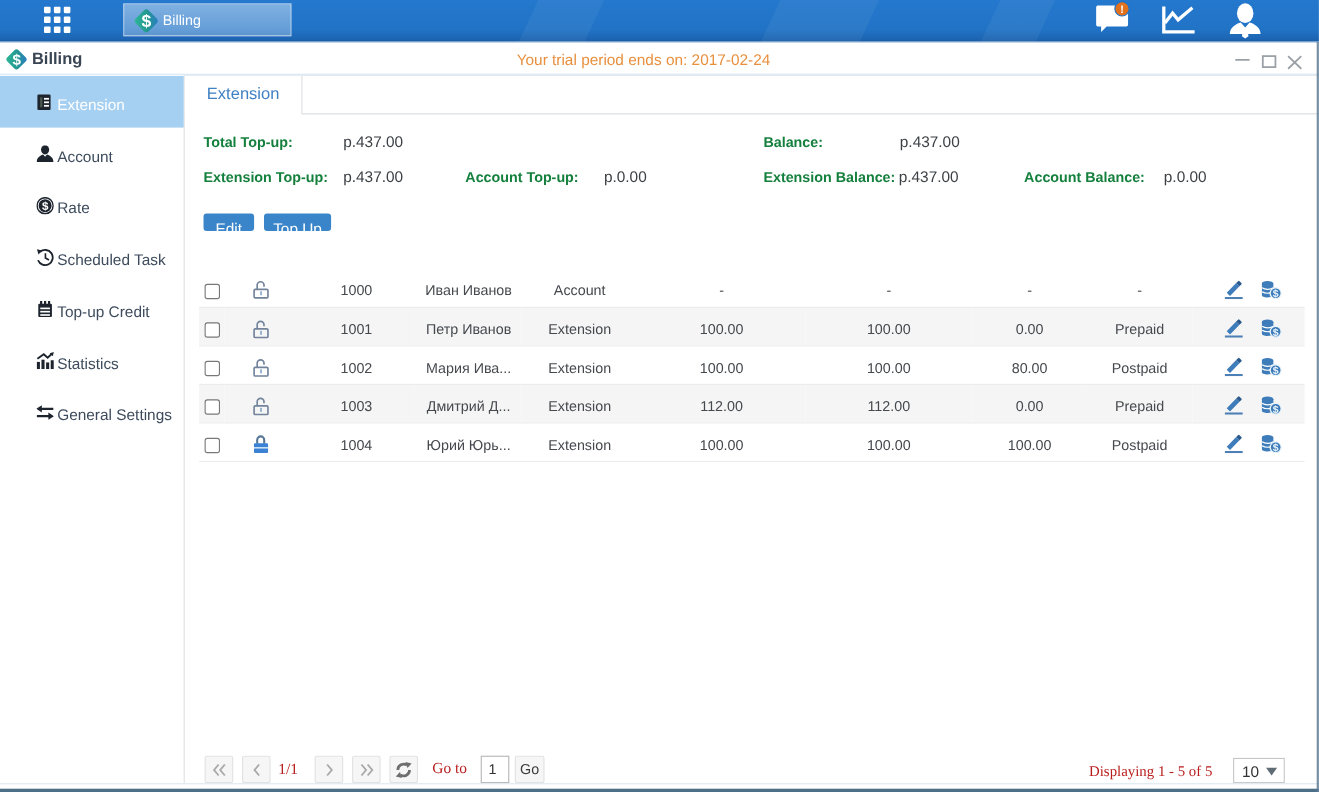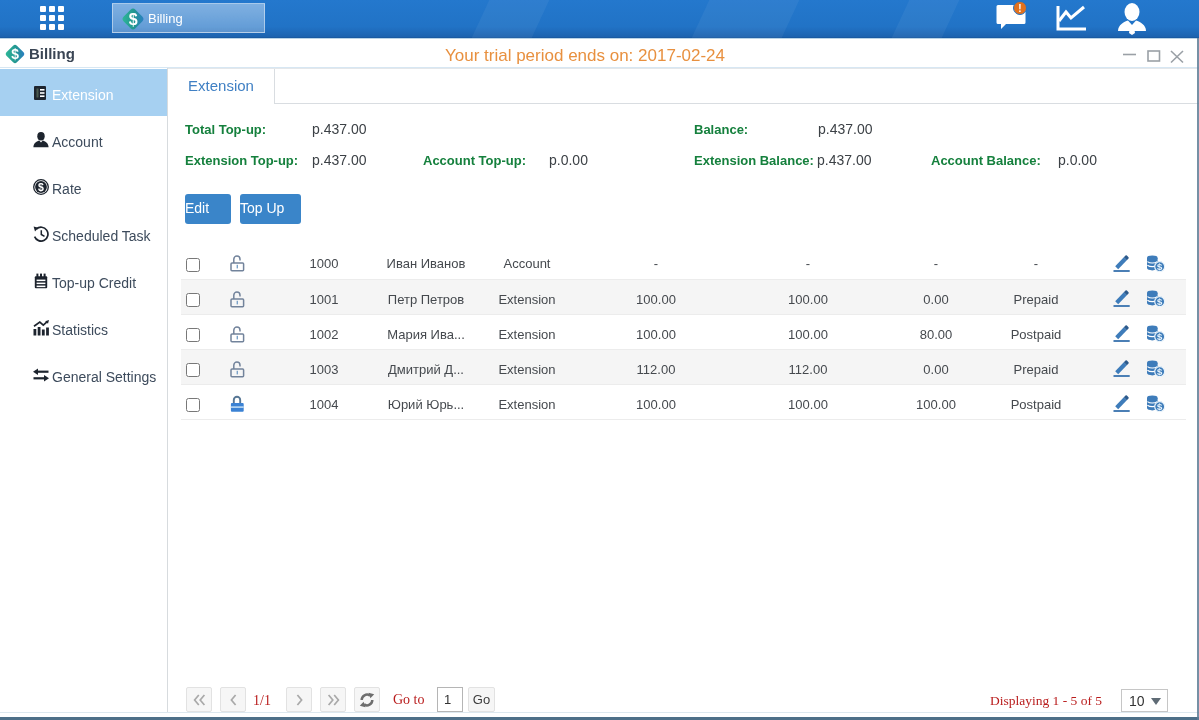--- a/index.html
+++ b/index.html
@@ -12,39 +12,39 @@
 .gridicon { position:absolute; left:40px; top:6px; }
 .apptab { position:absolute; left:112px; top:3px; width:153px; height:30px;
   background:linear-gradient(180deg,rgba(255,255,255,.42),rgba(255,255,255,.28)); border:1px solid rgba(255,255,255,.45); }
 .apptab .txt { position:absolute; left:35px; top:7px; color:#fff; font-size:13px; }
 .apptab svg { position:absolute; left:7px; top:2px; }
 .ticon { position:absolute; top:0; }
 
 .titlebar { position:absolute; left:0; top:38px; width:1199px; height:30px; background:#fff; border-top:1px solid #b9d3e6; }
 .titlebar .bigicon { position:absolute; left:5px; top:5px; }
 .titlebar .name { position:absolute; left:29px; top:6px; font-size:15px; font-weight:bold; color:#3a4554; }
-.trial { position:absolute; left:585px; top:7px; transform:translateX(-50%); font-size:17px; color:#e8903f; white-space:nowrap; }
+.trial { position:absolute; left:585px; top:7px; transform:translateX(-50%); font-size:14px; color:#e8903f; white-space:nowrap; }
 .winctl { position:absolute; right:10px; top:0; height:30px; }
 .subline { position:absolute; left:0; top:67px; width:1199px; height:1px; background:#d7e7f3; z-index:5; }
 
 .sidebar { position:absolute; left:0; top:68px; width:168px; height:644px; background:#fff; border-right:1px solid #d7dbde; }
 .mitem { position:relative; height:47px; color:#3d4b5c; font-size:14px; }
 .mitem .ic { position:absolute; left:33px; top:16px; width:16px; height:16px; }
 .mitem .lb { position:absolute; left:52px; top:18px; white-space:nowrap; }
 .mitem.sel { background:#a6d0f1; color:#fff; width:167px; }
 .menu { position:absolute; top:1px; left:0; width:167px; }
 
 .main { position:absolute; left:168px; top:68px; width:1031px; height:644px; background:#fff; }
 .tabstrip { position:absolute; left:0; top:0; width:1031px; height:35px; border-top:1px solid #e4e7ea; }
 .tab { position:absolute; left:0; top:0; width:107px; height:35px; border-right:1px solid #d9dde1; background:#fff;
   line-height:34px; text-align:center; color:#4080c4; font-size:15px; }
 .tabline { position:absolute; left:107px; right:0; top:34px; height:1px; background:#d9dde1; }
 .stat { position:absolute; font-size:14px; color:#3c4146; white-space:nowrap; }
 .stat b { color:#15803d; font-size:13px; }
-.btn { position:absolute; top:126px; height:30px; background:#3a85c9; color:#fff; font-size:14px; border:none; border-radius:3px; text-align:left; line-height:29px; }
+.btn { position:absolute; top:126px; height:16px; background:#3a85c9; color:#fff; font-size:14px; border:none; border-radius:3px; text-align:center; line-height:29px; }
 
 table.grid { position:absolute; left:13px; top:176px; width:1005px; border-collapse:collapse; table-layout:fixed; }
 table.grid th { height:30px; font-weight:normal; font-size:13px; color:#41464c; border-top:1px solid #ececec; border-bottom:1px solid #e2e2e2; text-align:center; }
 table.grid td { height:35px; font-size:13px; color:#45494e; border-bottom:1px solid #ececec; text-align:center; padding-top:5px; }
 tr.odd td { background:#f5f5f5; }
 .cb { display:inline-block; width:14px; height:14px; border:1px solid #787878; border-radius:2.5px; background:#fff; vertical-align:middle; }
 
 .pgbtn { position:absolute; top:619px; width:26px; height:25px; background:#f6f6f6; border:1px solid #e2e2e2; border-radius:2px; text-align:center; }
 .pgbtn svg { margin-top:6px; }
 .pgtext { position:absolute; top:625px; font-size:14px; color:#b91c1c; white-space:nowrap;font-family:Liberation Serif, serif; }
@@ -267,21 +267,21 @@
       <tr class="odd">
         <td><span class="cb"></span></td>
         <td>
               <svg width="18" height="22" viewBox="0 0 18 22" style="display:block;margin:-3px auto 0">
                 <rect x="3" y="12" width="12.6" height="7.8" rx="1" fill="none" stroke="#72839b" stroke-width="1.5"></rect>
                 <path d="M5.8 12 V 8.2 a 3.1 3.1 0 0 1 6.2 0 v 1.4" fill="none" stroke="#72839b" stroke-width="1.5"></path>
                 <rect x="8.6" y="13.8" width="1.4" height="3.6" fill="#7ba2c8"></rect>
               </svg>
             </td>
         <td>1001</td>
-            <td>Петр Петров</td>
+            <td>Петр Иванов</td>
             <td>Extension</td>
             <td>100.00</td>
             <td>100.00</td>
             <td>0.00</td>
             <td>Prepaid</td>
         <td><span style="position:relative;left:2px;top:-3px;display:inline-block;white-space:nowrap"><svg width="17" height="22" viewBox="0 0 17 22" style="vertical-align:top;margin-left:3px;margin-right:14px">
                   <path d="M2.2 16.2 L10.8 7.3 l3 3 L5.2 19.2 z" fill="#3e7cba"></path>
                   <path d="M10.8 7.3 l1.7 -1.7 q0.7 -0.7 1.4 0 l1.6 1.6 q0.7 0.7 0 1.4 l-1.7 1.7 z" fill="#2c5a8c"></path>
                   <rect x="0.5" y="20" width="16.2" height="2" fill="#4b7fb5"></rect>
                 </svg><svg width="18" height="22" viewBox="0 0 18 22" style="vertical-align:top;margin-left:3px">

